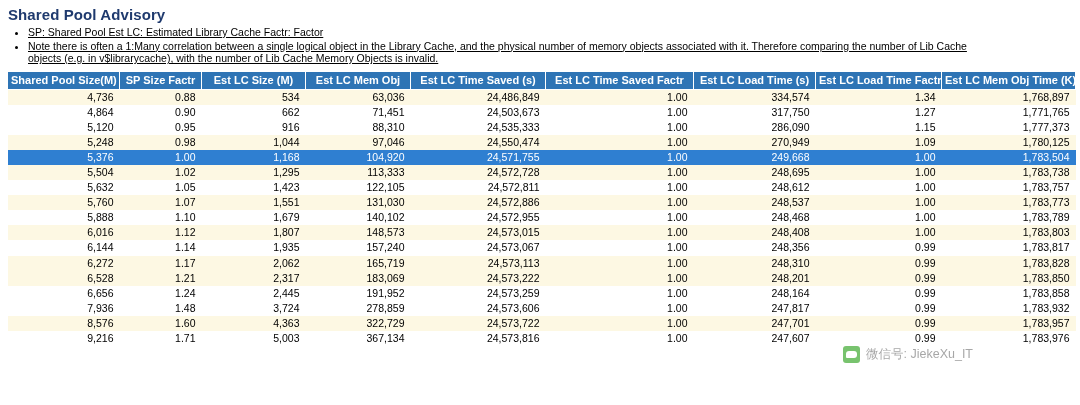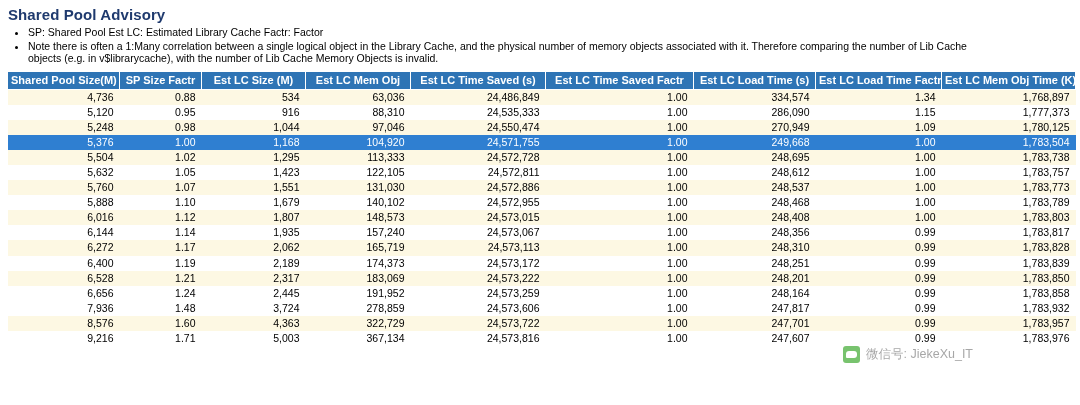--- a/index.html
+++ b/index.html
@@ -27,20 +27,21 @@
     color: #1f3a6e;
     font-size: 15px;
     font-weight: bold;
     margin: 2px 0 3px 2px;
     letter-spacing: 0.1px;
   }
   ul.notes {
     margin: 0 0 6px 0;
     padding-left: 22px;
     list-style-type: disc;
+    text-decoration: underline;
   }
   ul.notes li {
     font-size: 10.5px;
     line-height: 12.5px;
     margin-bottom: 1px;
     color: #000;
   }
   table.advisory {
     border-collapse: collapse;
     table-layout: fixed;
@@ -149,20 +150,31 @@
           <td class="cell">0.88</td>
           <td class="cell">534</td>
           <td class="cell">63,036</td>
           <td class="cell">24,486,849</td>
           <td class="cell">1.00</td>
           <td class="cell">334,574</td>
           <td class="cell">1.34</td>
           <td class="cell">1,768,897</td>
         </tr>
         <tr class="row-even">
+          <td class="cell">4,864</td>
+          <td class="cell">0.90</td>
+          <td class="cell">662</td>
+          <td class="cell">71,451</td>
+          <td class="cell">24,503,673</td>
+          <td class="cell">1.00</td>
+          <td class="cell">317,750</td>
+          <td class="cell">1.27</td>
+          <td class="cell">1,771,765</td>
+        </tr>
+        <tr class="row-even">
           <td class="cell">5,120</td>
           <td class="cell">0.95</td>
           <td class="cell">916</td>
           <td class="cell">88,310</td>
           <td class="cell">24,535,333</td>
           <td class="cell">1.00</td>
           <td class="cell">286,090</td>
           <td class="cell">1.15</td>
           <td class="cell">1,777,373</td>
         </tr>
@@ -258,31 +270,20 @@
           <td class="cell">6,272</td>
           <td class="cell">1.17</td>
           <td class="cell">2,062</td>
           <td class="cell">165,719</td>
           <td class="cell">24,573,113</td>
           <td class="cell">1.00</td>
           <td class="cell">248,310</td>
           <td class="cell">0.99</td>
           <td class="cell">1,783,828</td>
         </tr>
-        <tr class="row-even">
-          <td class="cell">6,400</td>
-          <td class="cell">1.19</td>
-          <td class="cell">2,189</td>
-          <td class="cell">174,373</td>
-          <td class="cell">24,573,172</td>
-          <td class="cell">1.00</td>
-          <td class="cell">248,251</td>
-          <td class="cell">0.99</td>
-          <td class="cell">1,783,839</td>
-        </tr>
         <tr class="row-odd">
           <td class="cell">6,528</td>
           <td class="cell">1.21</td>
           <td class="cell">2,317</td>
           <td class="cell">183,069</td>
           <td class="cell">24,573,222</td>
           <td class="cell">1.00</td>
           <td class="cell">248,201</td>
           <td class="cell">0.99</td>
           <td class="cell">1,783,850</td>

